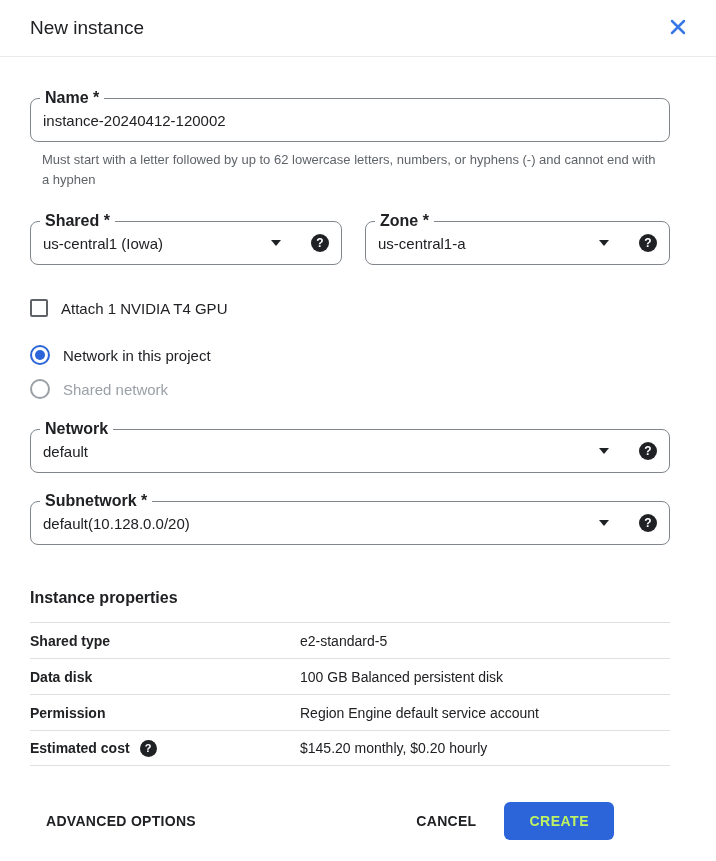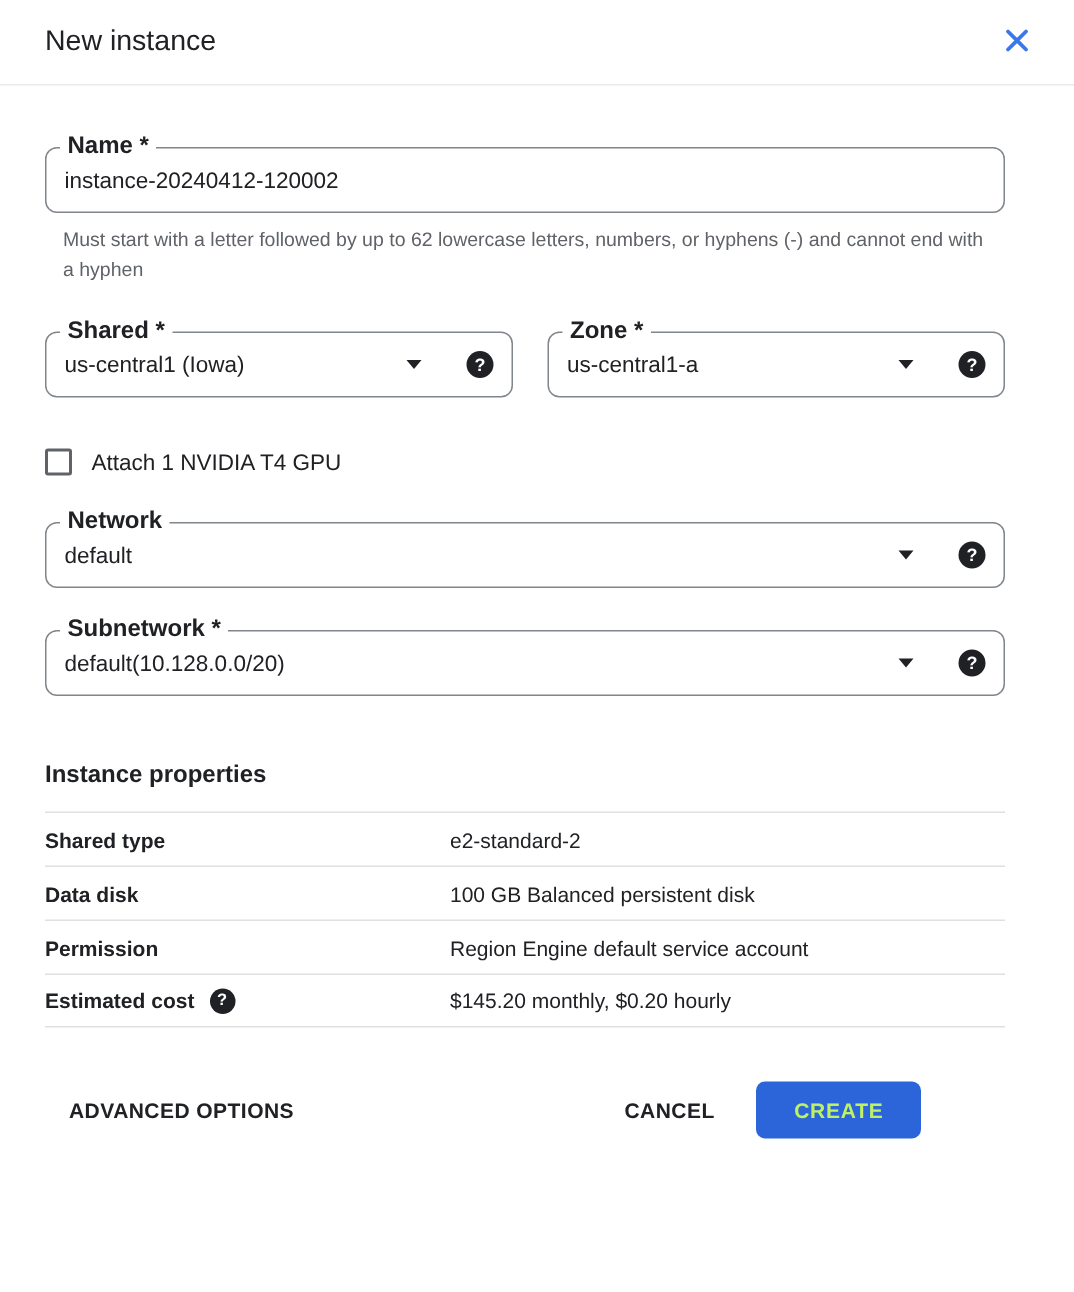--- a/index.html
+++ b/index.html
@@ -125,20 +125,32 @@
         <span class="caret"></span>
         <span class="help-icon">?</span>
       </div>
     </div>
 
     <div class="checkbox-row">
       <span class="checkbox-box"></span>
       <span class="checkbox-label">Attach 1 NVIDIA T4 GPU</span>
     </div>
 
+    <div class="radio-group">
+      <div class="radio-row">
+        <span class="radio-outer radio-selected">
+            <span class="radio-dot"></span>
+          </span>
+        <span class="radio-label">Network in this project</span>
+      </div>
+      <div class="radio-row">
+        <span class="radio-outer radio-unselected"></span>
+        <span class="radio-label disabled">Shared network</span>
+      </div>
+    </div>
 
     <div class="field network-field">
       <span class="float-label">Network</span>
       <span class="value">default</span>
       <span class="caret"></span>
       <span class="help-icon">?</span>
     </div>
 
     <div class="field subnetwork-field">
       <span class="float-label">Subnetwork *</span>
@@ -147,21 +159,21 @@
       <span class="help-icon">?</span>
     </div>
 
     <div class="section-heading">Instance properties</div>
 
     <div class="props-table">
       <div class="props-row">
         <div class="props-label">
           <span>Shared type</span>
         </div>
-        <div class="props-value">e2-standard-2</div>
+        <div class="props-value">e2-standard-5</div>
       </div>
       <div class="props-row">
         <div class="props-label">
           <span>Data disk</span>
         </div>
         <div class="props-value">100 GB Balanced persistent disk</div>
       </div>
       <div class="props-row">
         <div class="props-label">
           <span>Permission</span>

